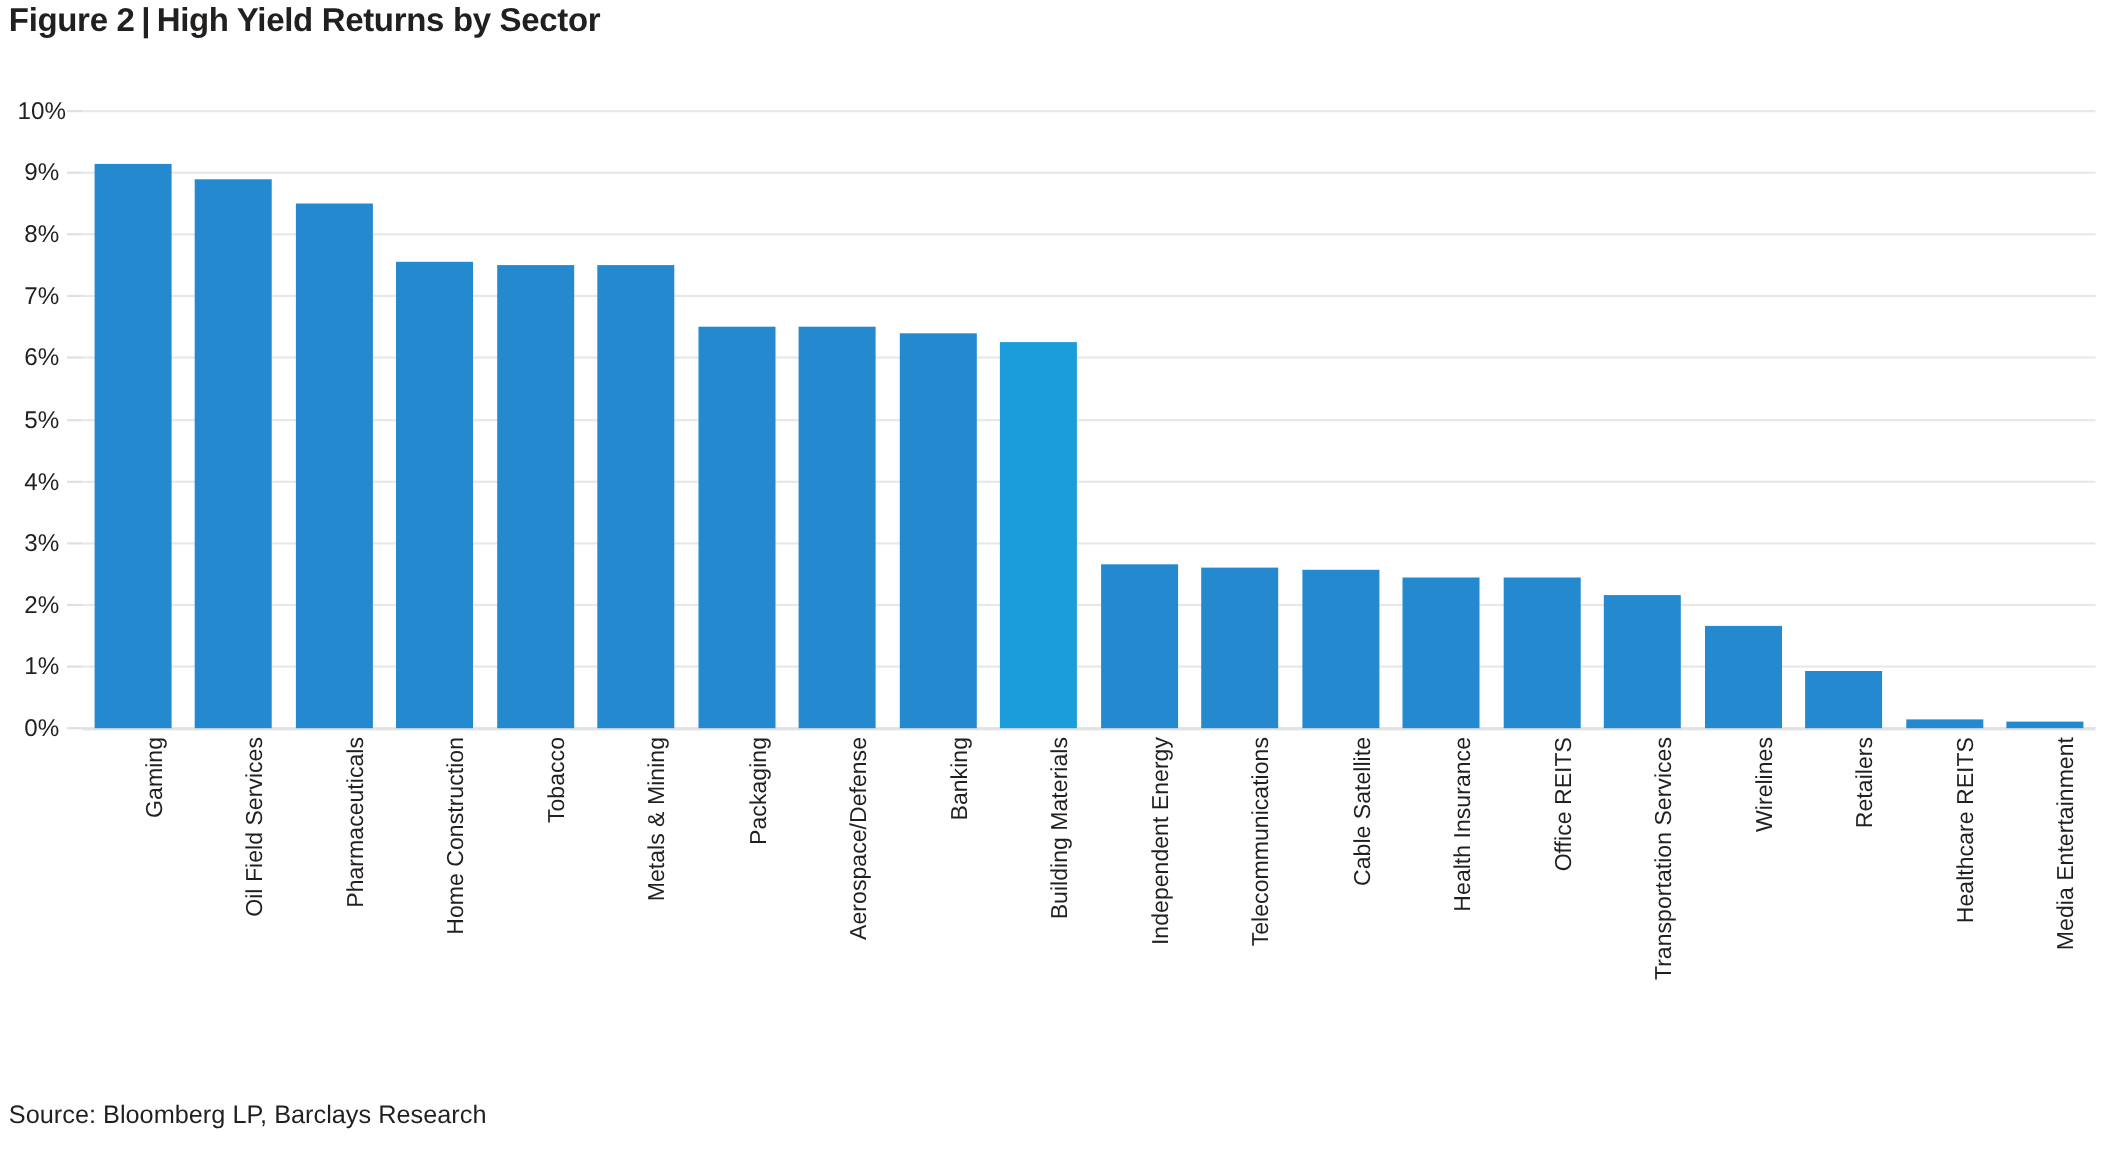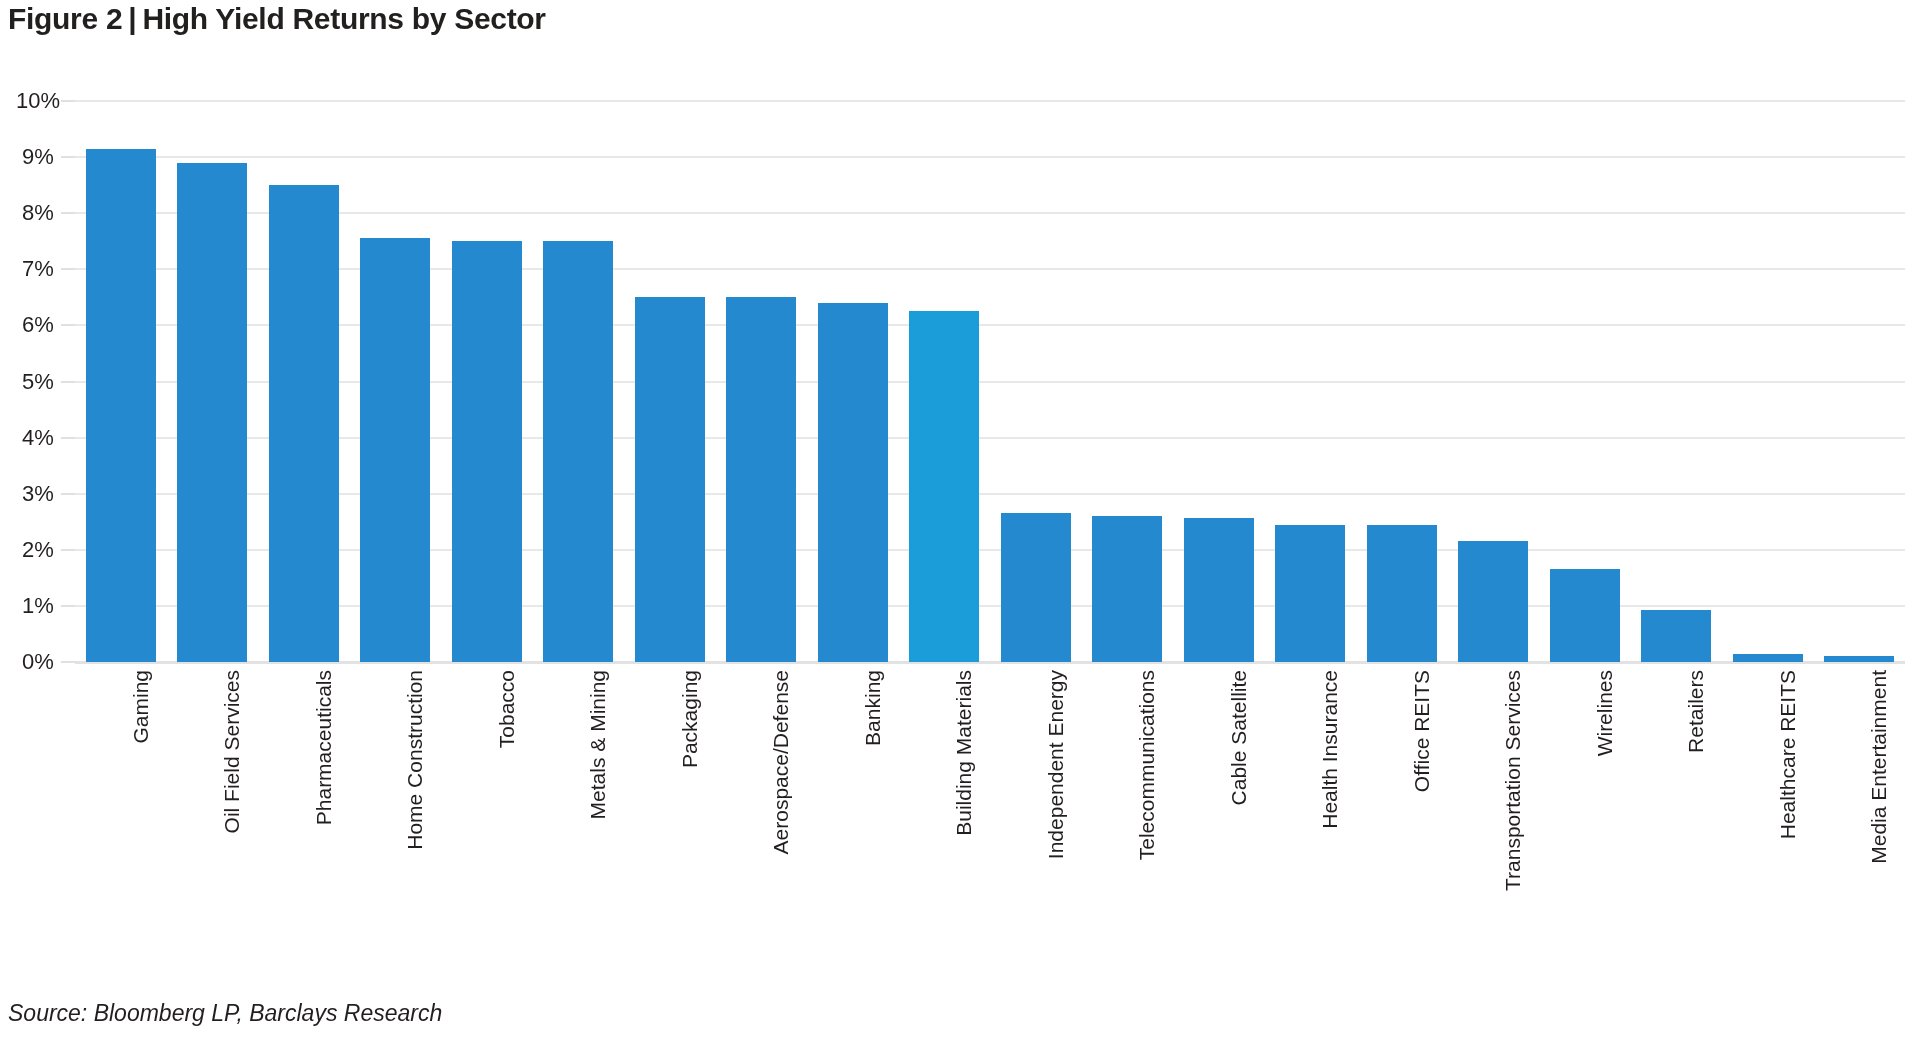--- a/index.html
+++ b/index.html
@@ -63,21 +63,21 @@
     transform-origin: left top;
     transform: rotate(-90deg) translateX(-100%);
     font-size: 21px; color: #231f20;
     white-space: nowrap;
     text-align: left;
   }
 
   
   #source {
     position: absolute; left: 8px; top: 1000px;
-    font-size: 23px; font-style: italic; color: #231f20;
+    font-size: 23px; color: #231f20;
     white-space: nowrap;
   }
 </style>
 </head>
 <body>
 
 <div id="page">
 
   <div id="title">
     <span>Figure 2</span><span class="sep">|</span><span>High Yield Returns by Sector</span>

